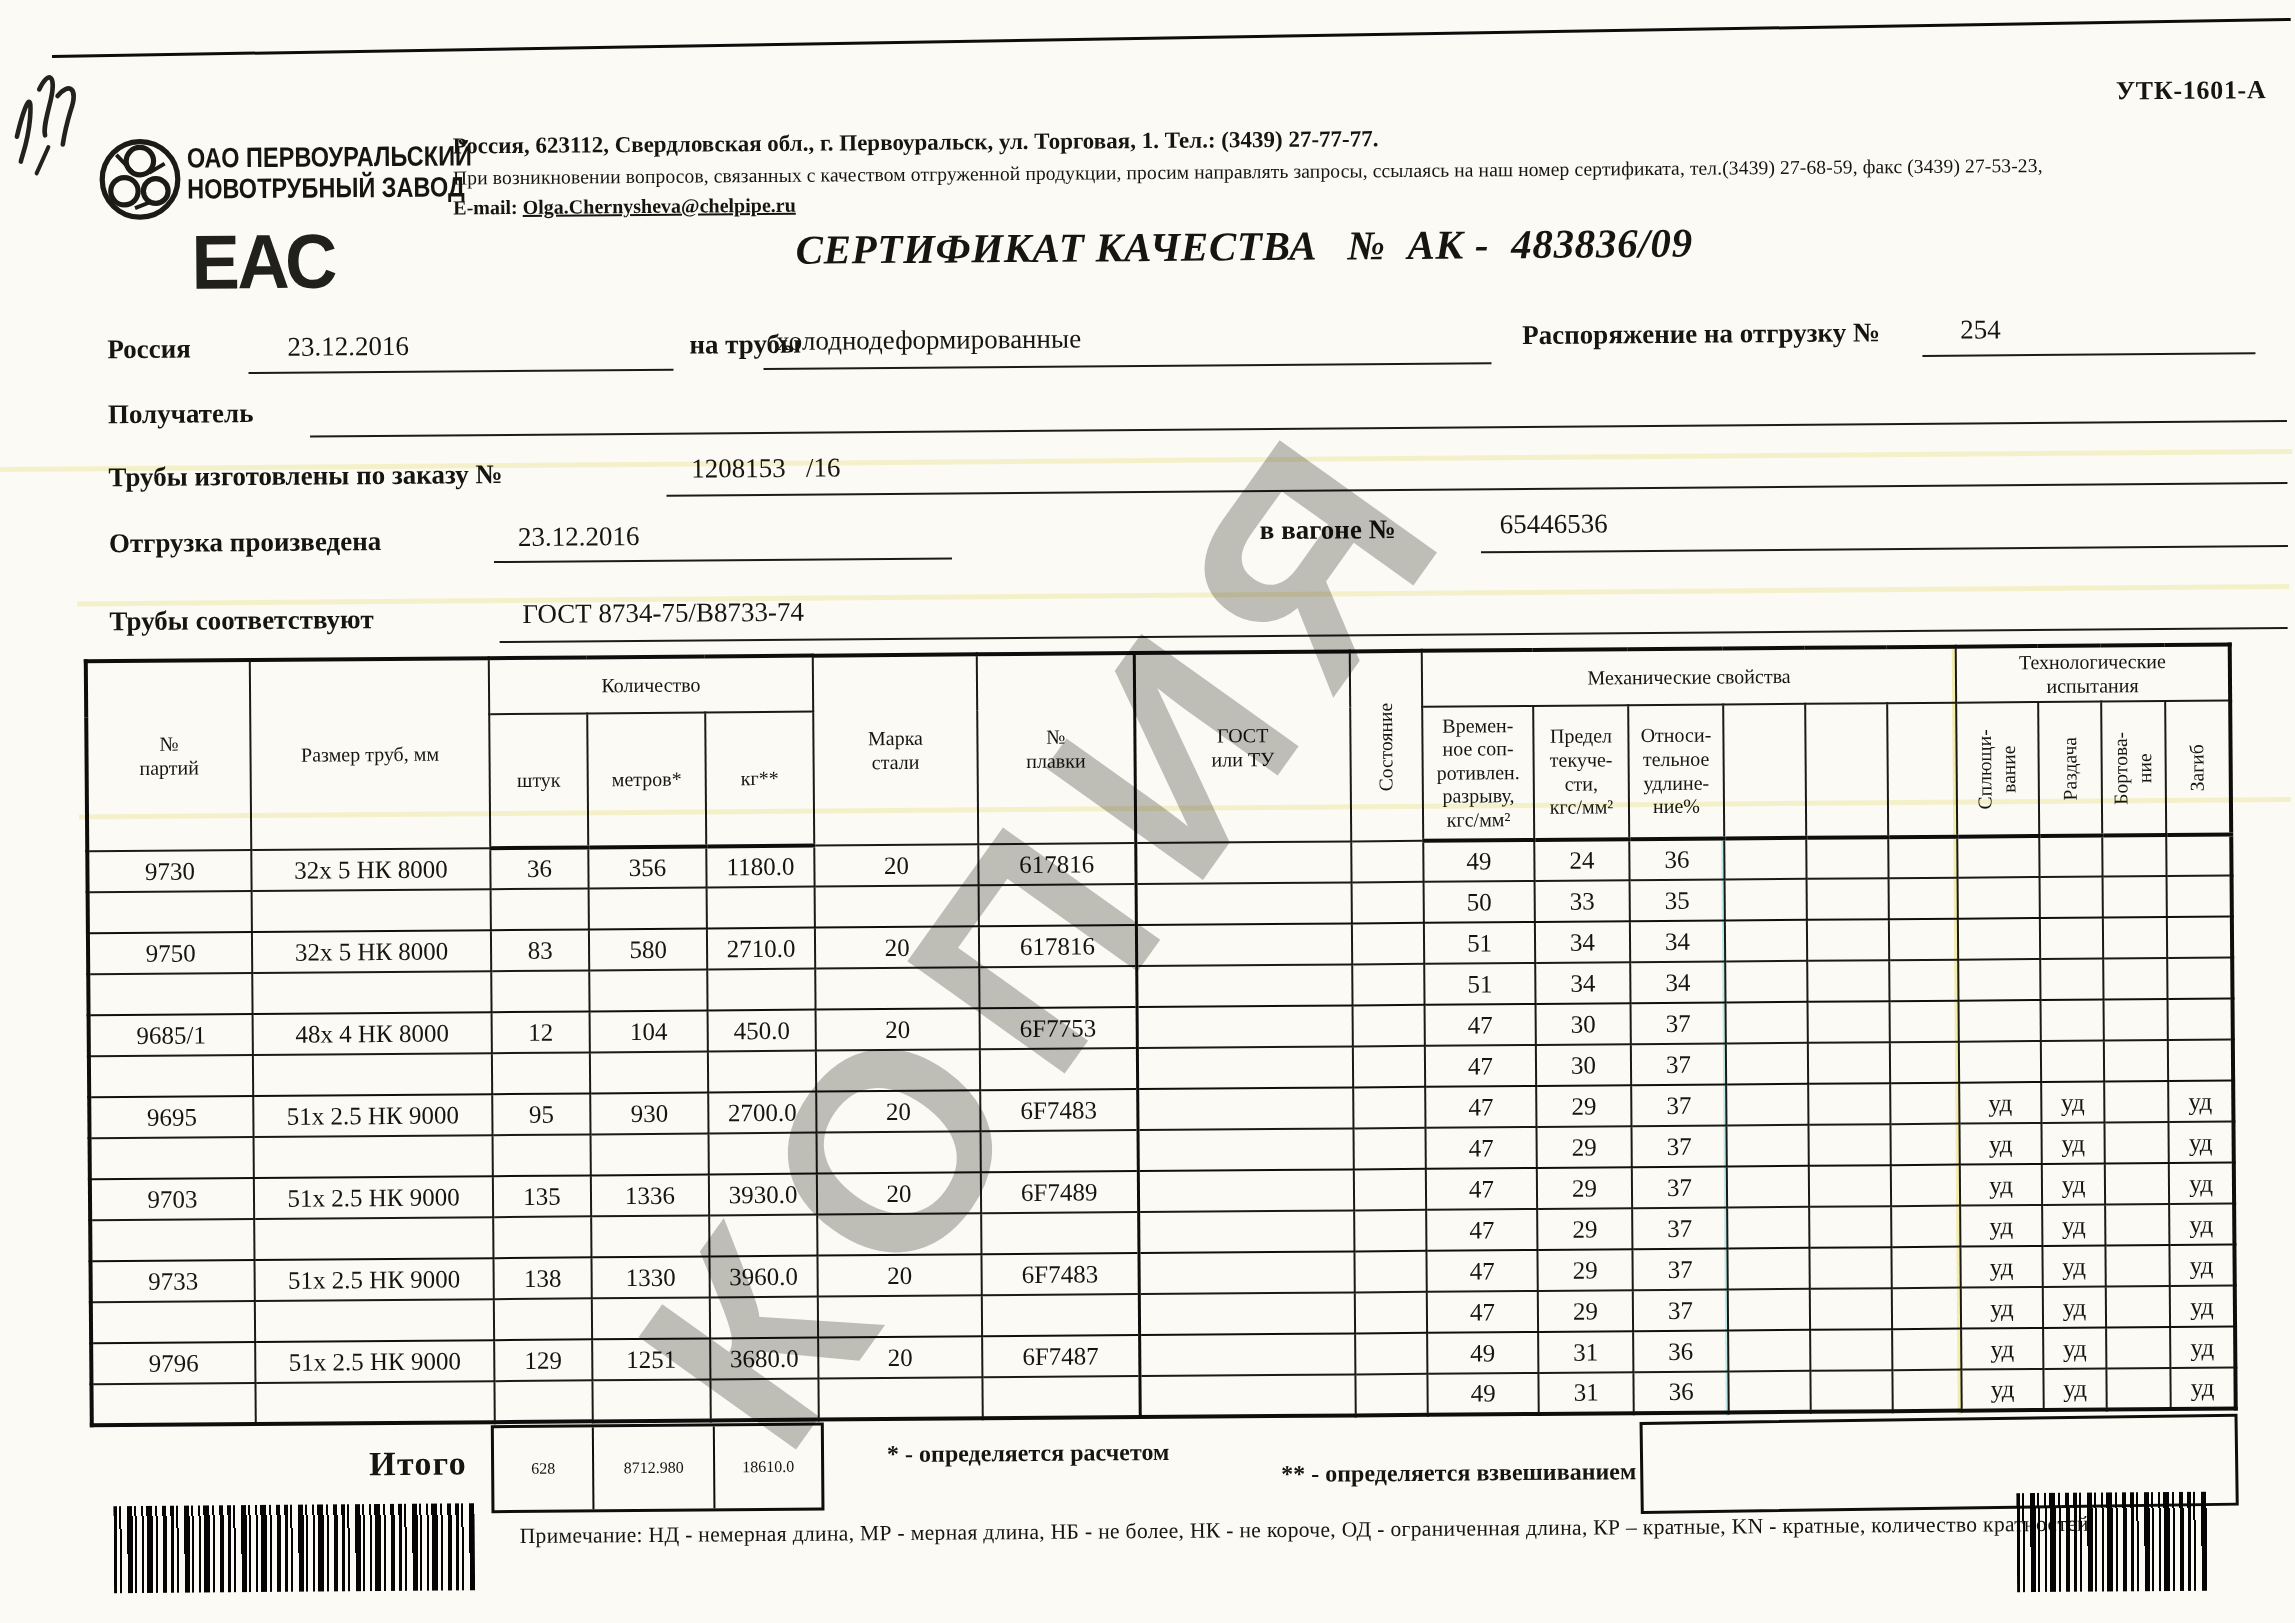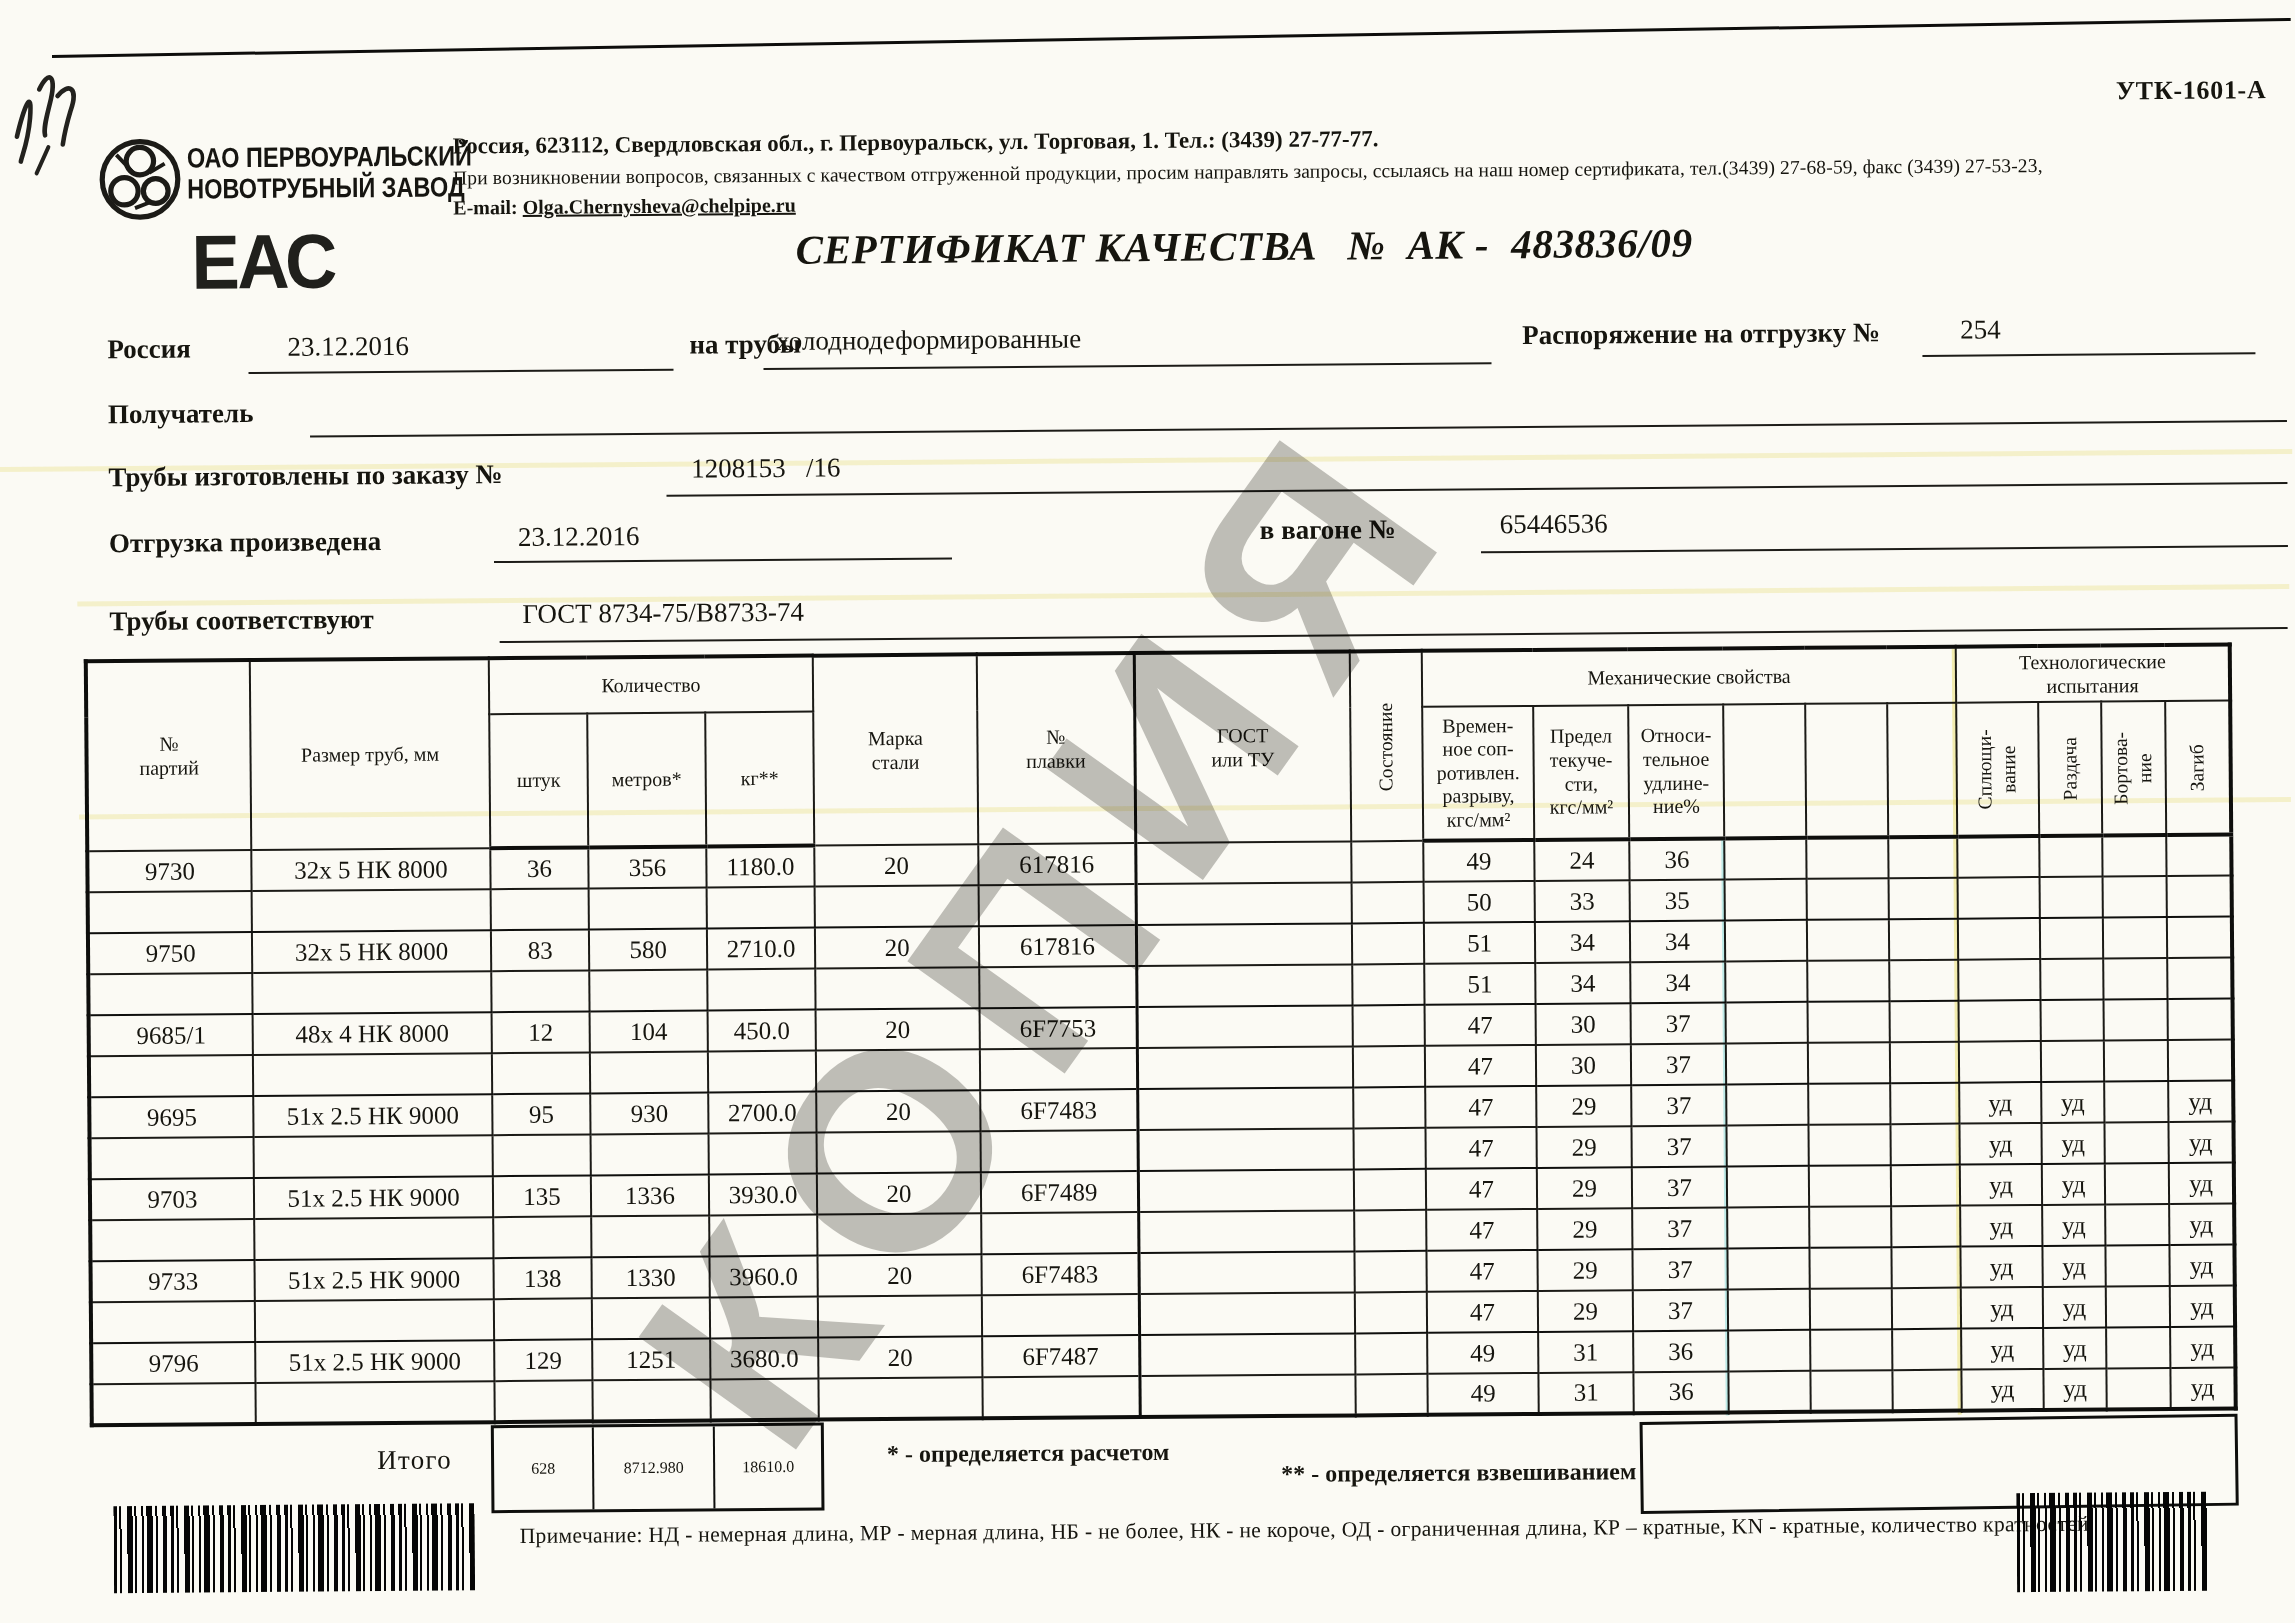--- a/index.html
+++ b/index.html
@@ -82,21 +82,21 @@
   .bl-thick{border-left:3.9px solid #0e0e0c !important;}
   .bl-med{border-left:2.6px solid #0e0e0c !important;}
   th.qty-sub{vertical-align:bottom;padding-bottom:36px;}
   th.mech-sub{font-size:19.6px;}
   .vcell{position:relative;}
   .vcell > span{position:absolute;left:50%;top:50%;
       transform:translate(-50%,-50%) rotate(-90deg);
       white-space:pre;font-size:19.6px;line-height:1.25;display:block;text-align:center;}
 
   
-  .totals-label{left:364px;top:1439px;font-weight:normal;font-size:27px;letter-spacing:1.3px;margin-left:8px;}
+  .totals-label{left:364px;top:1439px;font-weight:bold;font-size:34px;letter-spacing:1.3px;}
   .totals-box{left:486px;top:1420px;width:327px;height:82px;border:3.3px solid #0e0e0c;
               display:flex;background:transparent;}
   .totals-box .tcell{display:flex;align-items:center;justify-content:center;font-size:16px;}
   .tc1{width:98px;border-right:2.6px solid #0e0e0c;}
   .tc2{width:119px;border-right:2.6px solid #0e0e0c;}
   .tc3{flex:1;}
   .fn1{left:882px;top:1439px;font-weight:bold;font-size:24px;white-space:pre;}
   .fn2{left:1276px;top:1462px;font-weight:bold;font-size:24px;white-space:pre;}
   .sig-box{left:1635px;top:1424px;width:592px;height:86px;border:3.9px solid #0e0e0c;
            transform:rotate(-0.35deg);}

